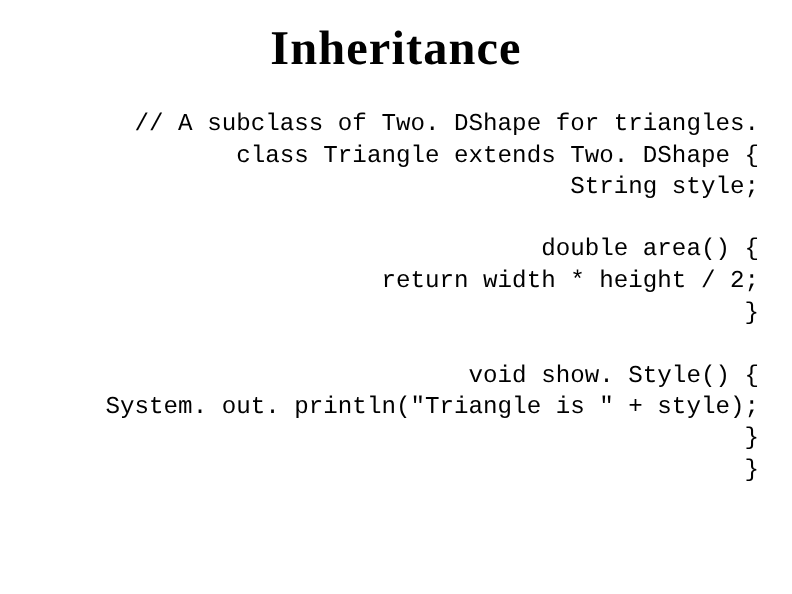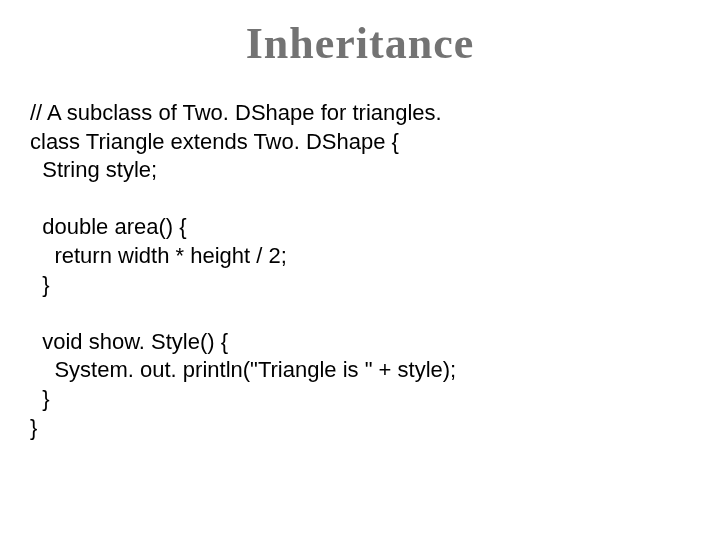--- a/index.html
+++ b/index.html
@@ -13,32 +13,32 @@
   }
   .slide {
     width: 720px;
     height: 540px;
     box-sizing: border-box;
     padding: 18px 30px 30px 30px;
   }
   .title {
     font-family: "Comic Sans MS", "Comic Sans", cursive;
     font-size: 44px;
-    color: #737373;
+    color: #000000;
     text-align: center;
     margin: 0 0 30px 0;
     letter-spacing: 1px;
   }
   .code {
-    font-family: Liberation Sans, sans-serif;
+    font-family: Liberation Mono, monospace;
     font-size: 22px;
     color: #000000;
     white-space: pre;
     line-height: 1.3;
-    text-align: left;
+    text-align: right;
   }
 </style>
 </head>
 <body>
 
 <div class="slide">
   <h1 class="title">Inheritance</h1>
   <div class="code">// A subclass of Two. DShape for triangles.
 class Triangle extends Two. DShape {
   String style;

